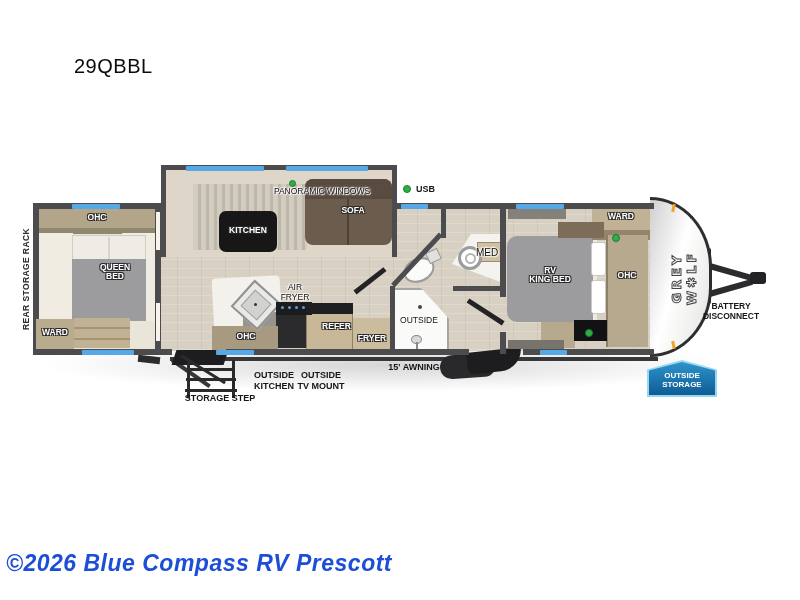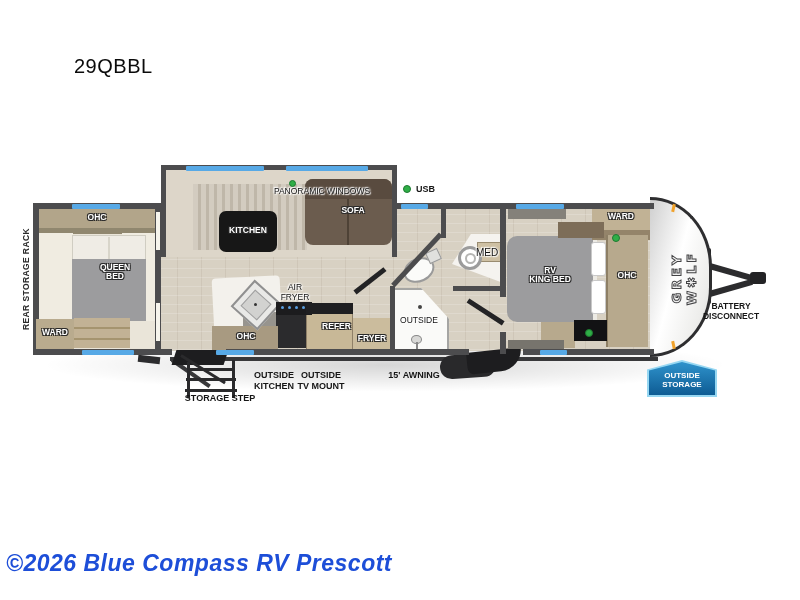--- a/index.html
+++ b/index.html
@@ -170,21 +170,21 @@
   <div class="abs" style="left:232px;top:360px;width:3px;height:38px;background:#2a2a2c;z-index:3"></div>
   <div class="abs" style="left:187px;top:368px;width:48px;height:3px;background:#2a2a2c;z-index:3"></div>
   <div class="abs" style="left:186px;top:378px;width:50px;height:3px;background:#2a2a2c;z-index:3"></div>
   <div class="abs" style="left:185px;top:389px;width:52px;height:3px;background:#2a2a2c;z-index:3"></div>
   <div class="abs" style="left:181px;top:354px;width:52px;height:3px;background:#2a2a2c;transform:rotate(32deg);transform-origin:left center;z-index:3"></div>
   <div class="lblP" style="left:182px;top:393px;width:76px">STORAGE STEP</div>
   <div class="lblP" style="left:248px;top:370px;width:52px">OUTSIDE
 KITCHEN</div>
   <div class="lblP" style="left:292px;top:370px;width:58px">OUTSIDE
 TV MOUNT</div>
-  <div class="lblP" style="left:386px;top:370px;width:56px">15' AWNING</div>
+  <div class="lblP" style="left:386px;top:362px;width:56px">15' AWNING</div>
 
   <div class="abs" style="left:647px;top:360px;width:70px;height:37px;background:#96d7f2;clip-path:polygon(50% 0,100% 26%,100% 100%,0 100%,0 26%);z-index:5">
     <div class="abs" style="left:2px;top:2px;width:66px;height:33px;background:linear-gradient(180deg,#2f93cc,#0e5c94);clip-path:polygon(50% 0,100% 26%,100% 100%,0 100%,0 26%)">
       <div style="position:absolute;left:0;top:9px;width:66px;text-align:center;color:#fff;font-size:8px;font-weight:bold;line-height:1.15;white-space:pre-line">OUTSIDE
 STORAGE</div>
     </div>
   </div>
 
   <div class="abs" style="left:6px;top:550px;font-size:23px;font-weight:bold;font-style:italic;color:#1d4ed8;letter-spacing:.5px;z-index:11">©2026 Blue Compass RV Prescott</div>
 

